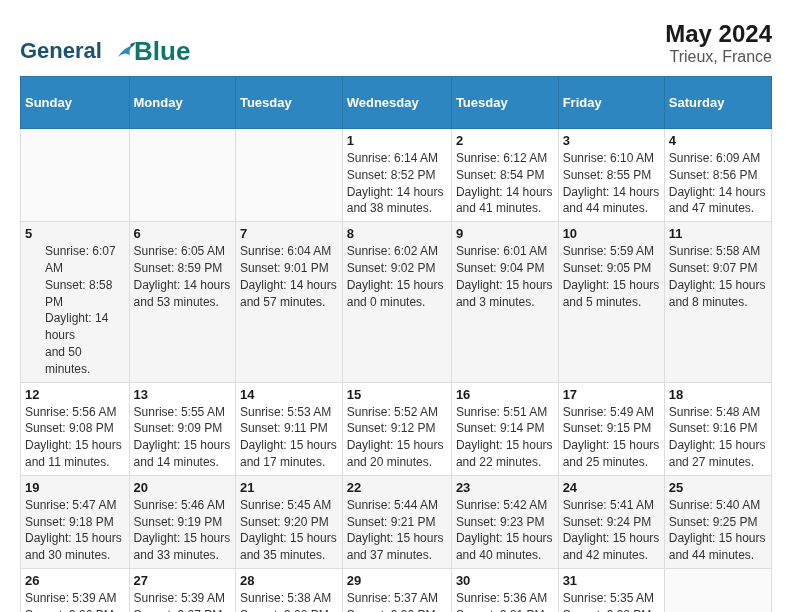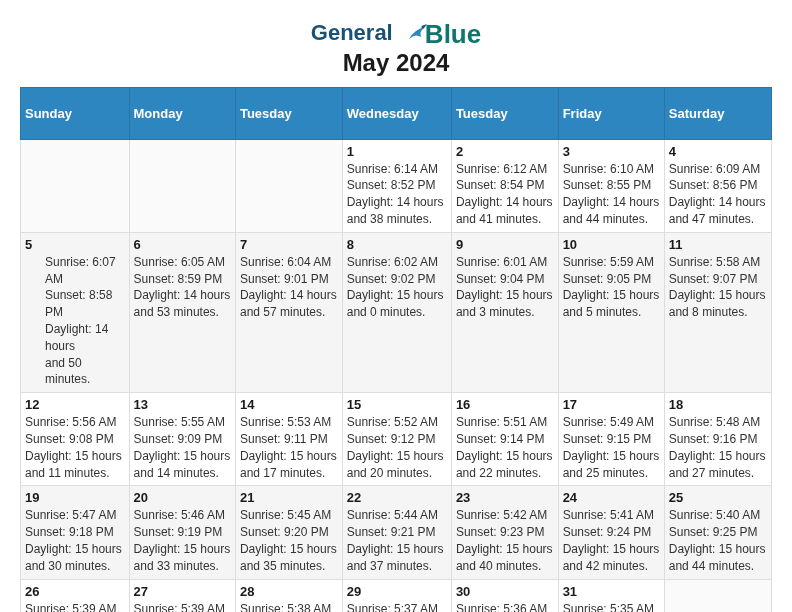--- a/index.html
+++ b/index.html
@@ -6,23 +6,22 @@
     body {
       font-family: Arial, sans-serif;
       background: #fff;
       width: 792px;
       min-height: 612px;
       padding: 20px;
     }
     .header-area {
       display: flex;
       justify-content: space-between;
-      align-items: center;
+      align-items: flex-end;
       margin-bottom: 10px;
-      flex-direction: column;
     }
     .logo {
       display: flex;
       align-items: center;
     }
     .title-area {
       text-align: right;
     }
     .month-title {
       font-size: 24px;
@@ -87,20 +86,21 @@
             <path d="M8 18 Q14 8 24 6 Q18 10 20 16 Q14 12 8 18Z" fill="#2e86c1"></path>
             <path d="M20 6 Q22 4 26 3 Q24 6 22 8Z" fill="#1a5276"></path>
           </svg>
         </div>
         <div style="font-size:26px;font-weight:bold;color:#0f766e;line-height:1.1;margin-left:-2px;">Blue</div>
       </div>
     </div>
   </div>
   <div class="title-area">
     <div class="month-title">May 2024</div>
+    <div class="location">Trieux, France</div>
   </div>
 </div>
 
 <table>
   <thead>
     <tr>
     <th>Sunday</th>
         <th>Monday</th>
         <th>Tuesday</th>
         <th>Wednesday</th>

